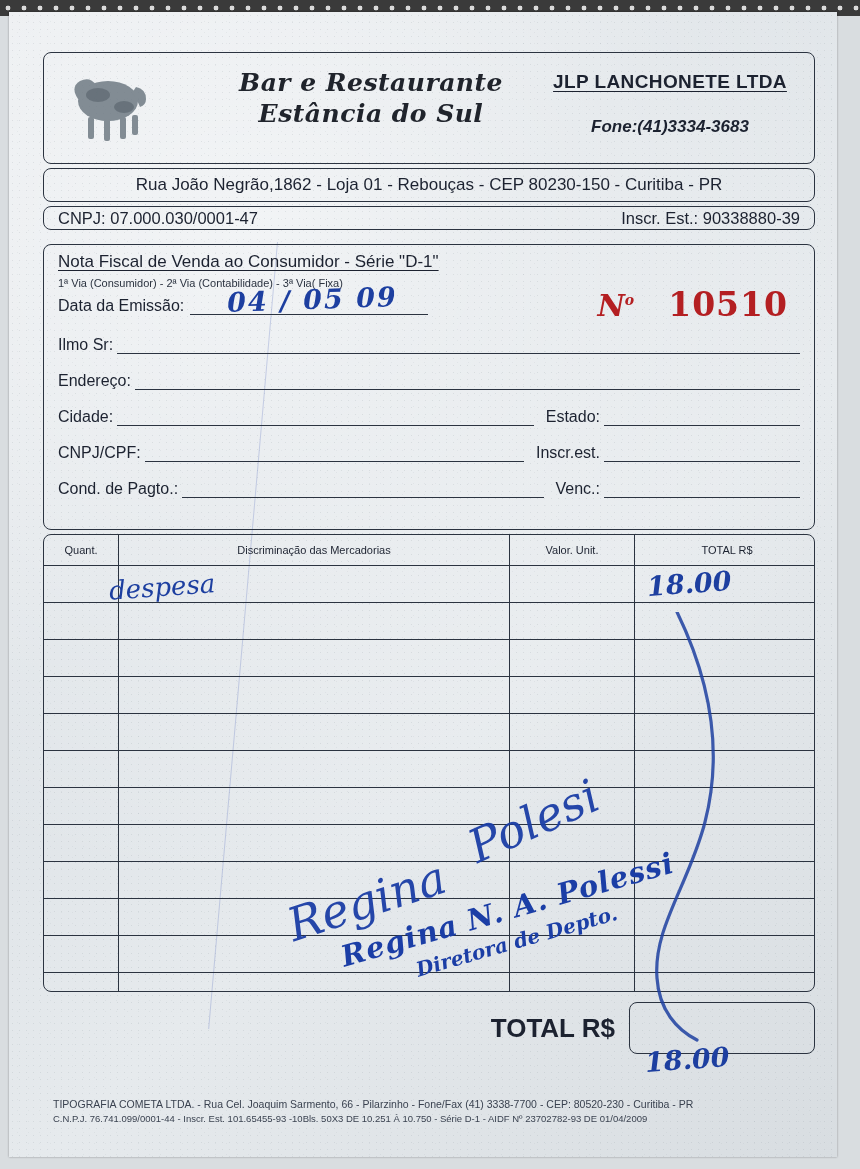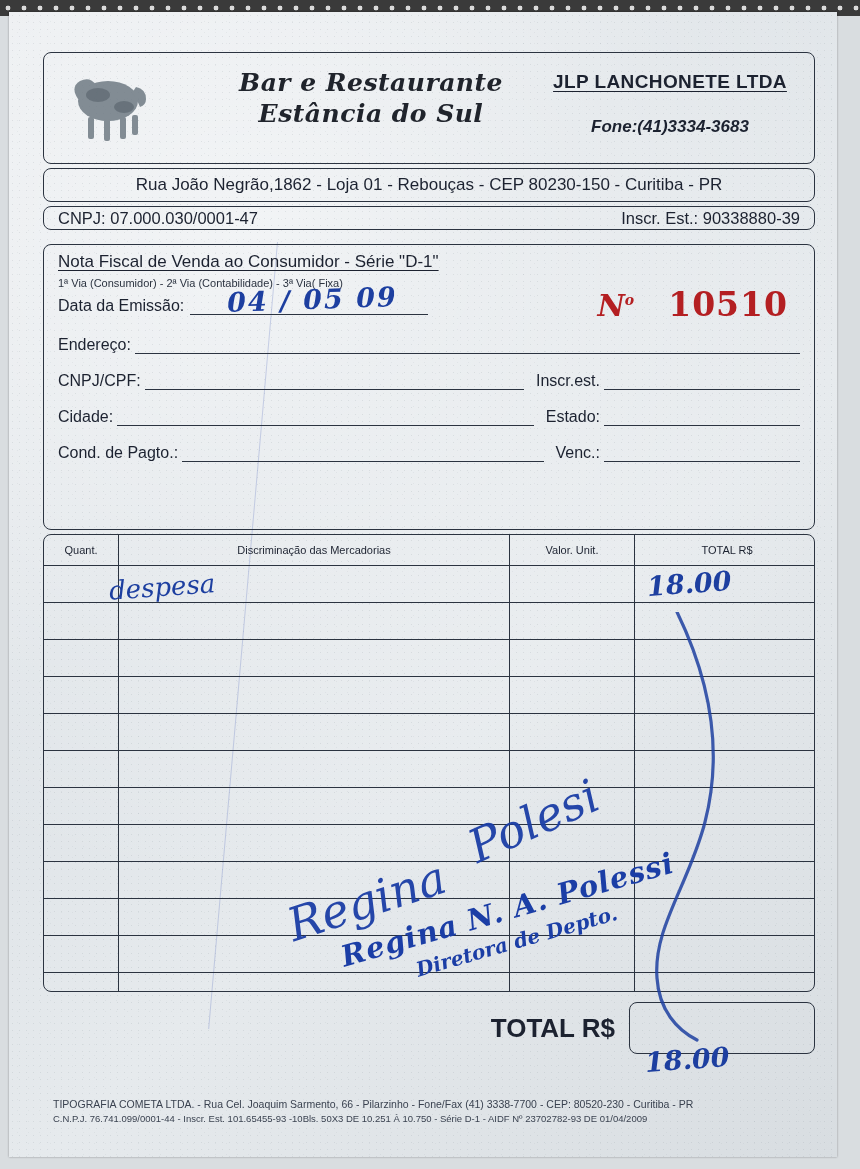--- a/index.html
+++ b/index.html
@@ -405,33 +405,37 @@
           <span class="rule"></span>
         </div>
 
         <div class="numero">
           <span class="no"><span>N</span><sup>o</sup></span>
           <span class="val">10510</span>
         </div>
 
         <div class="fields">
           <div class="frow">
+            <span class="lab">Ilmo Sr:</span>
+            <span class="rule"></span>
+          </div>
+          <div class="frow">
             <span class="lab">Endereço:</span>
             <span class="rule"></span>
+          </div>
+          <div class="frow">
+            <span class="lab">Cidade:</span>
+            <span class="rule"></span>
+            <span class="lab2">Estado:</span>
+            <span class="rule2"></span>
           </div>
           <div class="frow">
             <span class="lab">CNPJ/CPF:</span>
             <span class="rule"></span>
             <span class="lab2">Inscr.est.</span>
-            <span class="rule2"></span>
-          </div>
-          <div class="frow">
-            <span class="lab">Cidade:</span>
-            <span class="rule"></span>
-            <span class="lab2">Estado:</span>
             <span class="rule2"></span>
           </div>
           <div class="frow">
             <span class="lab">Cond. de Pagto.:</span>
             <span class="rule"></span>
             <span class="lab2">Venc.:</span>
             <span class="rule2"></span>
           </div>
         </div>
       </div>

